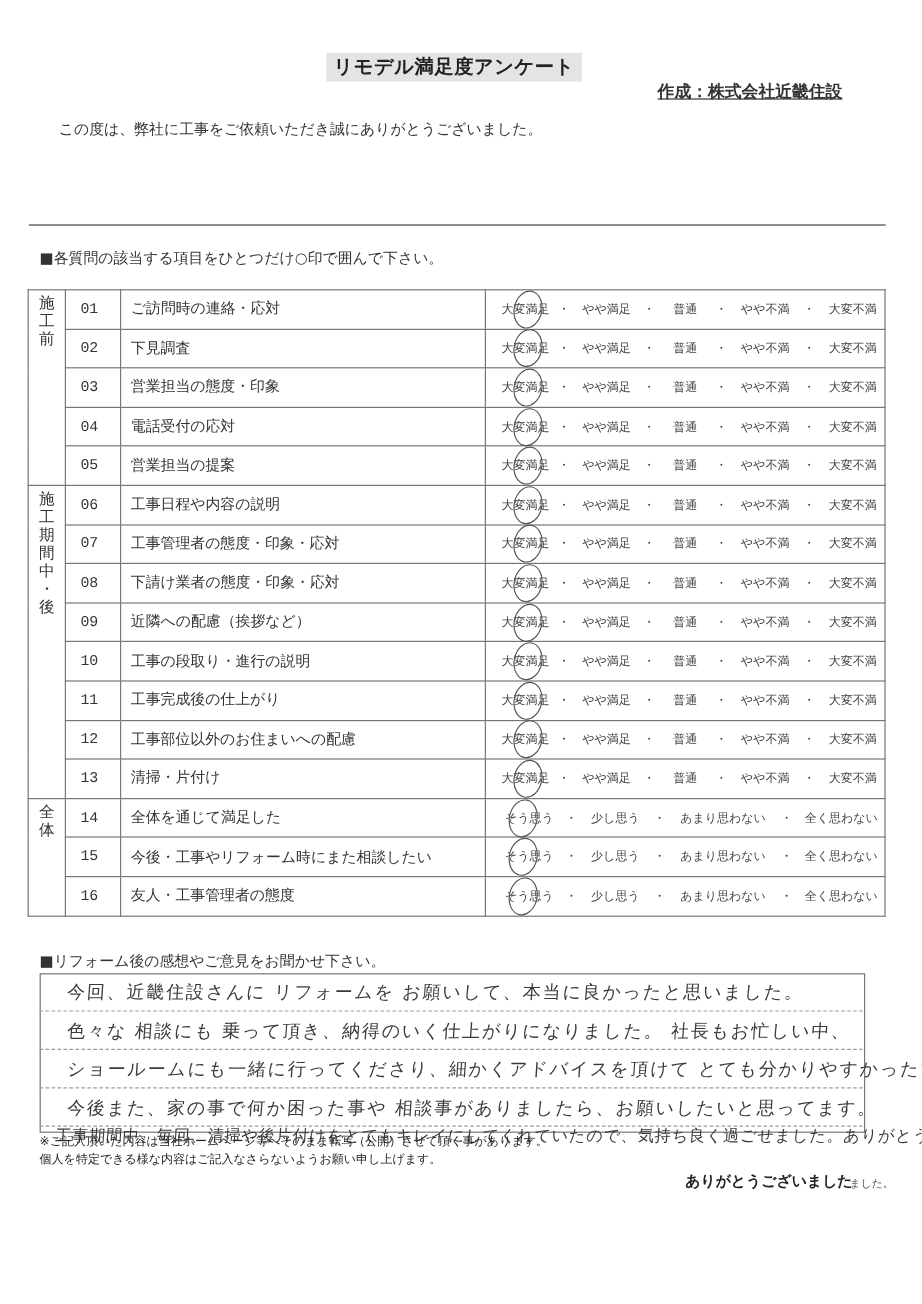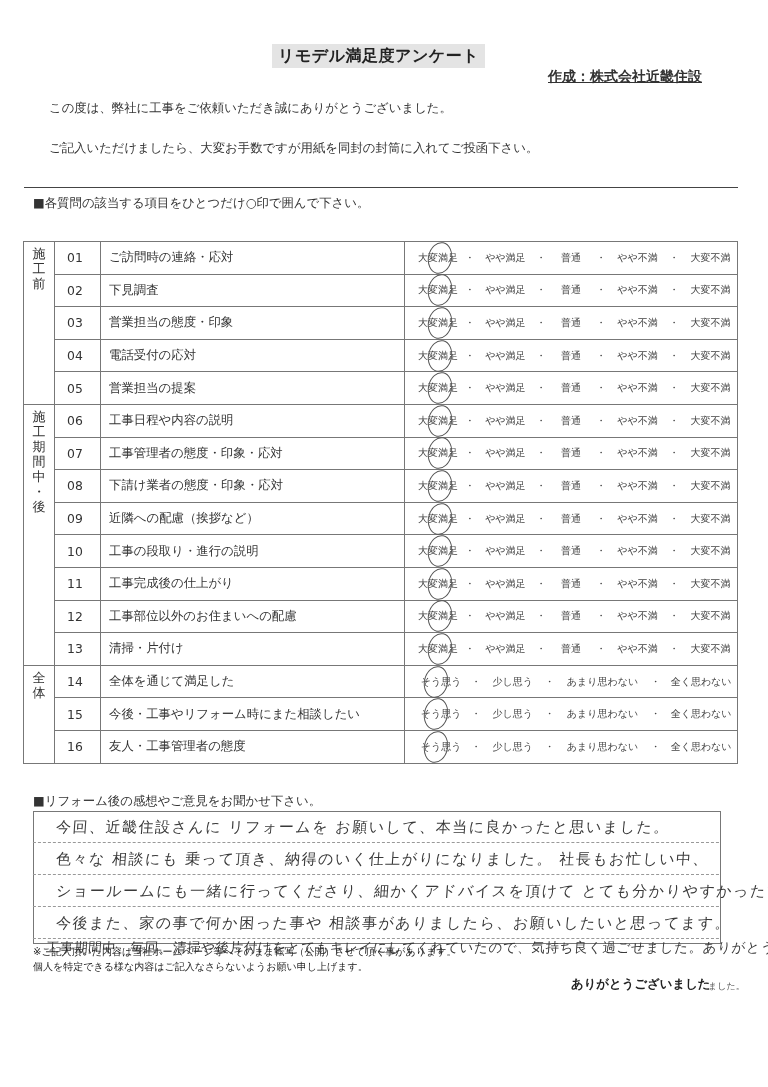--- a/index.html
+++ b/index.html
@@ -19,37 +19,37 @@
   .intro {
     position: absolute; left: 33px; top: 80px; width: 720px;
     font-size: 12.4px; line-height: 24px; color: #333;
   }
   .intro p { margin: 16px; white-space: nowrap; }
   .rule {
     position: absolute; left: 24px; top: 187px; width: 714px; height: 0;
     border-top: 1.5px solid #444;
   }
   .instr {
-    position: absolute; left: 33px; top: 195px;
+    position: absolute; left: 33px; top: 207px;
     font-size: 12.4px; color: #333; white-space: nowrap;
   }
   table.survey {
     position: absolute; left: 23px; top: 241px; width: 715px;
     border-collapse: collapse; table-layout: fixed;
     font-size: 12.4px; color: #333;
   }
   table.survey td {
     border: 1px solid #777; height: 31.6px; padding: 0; vertical-align: middle;
   }
   td.cat {
     width: 30px; text-align: center; vertical-align: top !important;
     padding-top: 4px !important; line-height: 15px; font-size: 13px;
   }
   td.cat span { display: block; }
-  td.num { width: 33px; padding-left: 12px !important; font-size: 12.4px; }
+  td.num { width: 33px; padding-left: 12px !important; font-size: 12.4px; font-family: Liberation Mono, monospace; }
   td.q { width: 295px; padding-left: 8px !important; white-space: nowrap; }
   td.opts { border-left: none; }
   td.q { border-right: none; }
   .optrow {
     display: flex; align-items: center; font-size: 10px; color: #444; white-space: nowrap;
   }
   .opt { position: relative; text-align: center; }
   .sep { text-align: center; width: 22px; font-size: 10px; }
   .circled::after {
     content: ""; position: absolute; left: 12px; top: -9px; width: 22px; height: 30px;
@@ -87,21 +87,20 @@
   }
 </style>
 </head>
 <body>
 
 <div class="title">リモデル満足度アンケート</div>
 <div class="author">作成：株式会社近畿住設</div>
 
 <div class="intro">
   <p>この度は、弊社に工事をご依頼いただき誠にありがとうございました。</p>
-  <p>ご記入いただけましたら、大変お手数ですが用紙を同封の封筒に入れてご投函下さい。</p>
 </div>
 
 <div class="rule"></div>
 <div class="instr">■各質問の該当する項目をひとつだけ○印で囲んで下さい。</div>
 
 <table class="survey">
   <tbody id="survey-body">
       <tr>
         <td class="cat" rowspan="5">
           <span>施</span>

